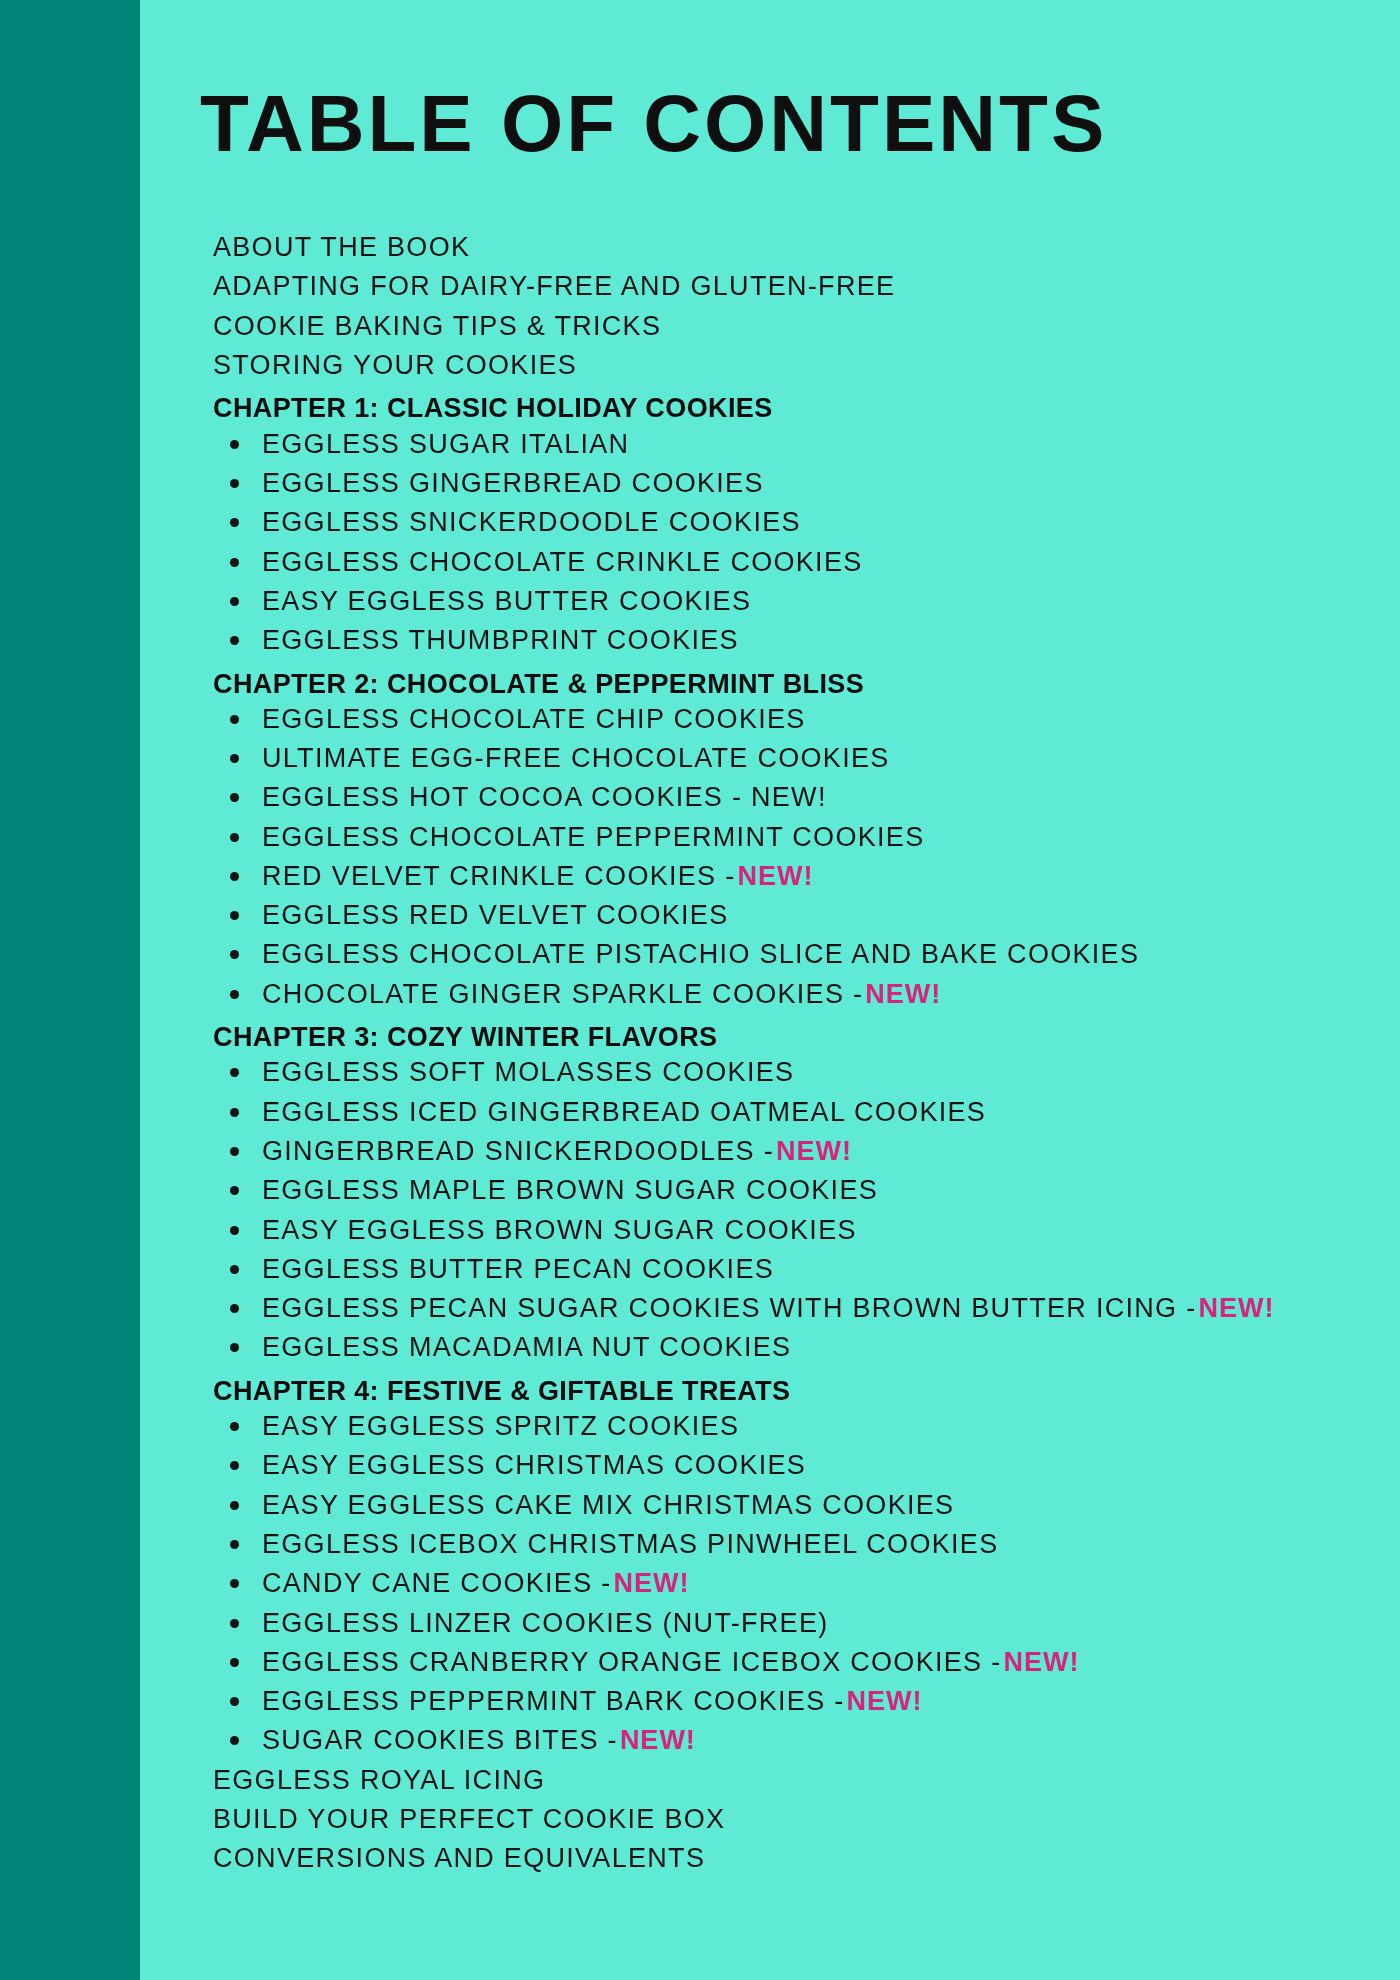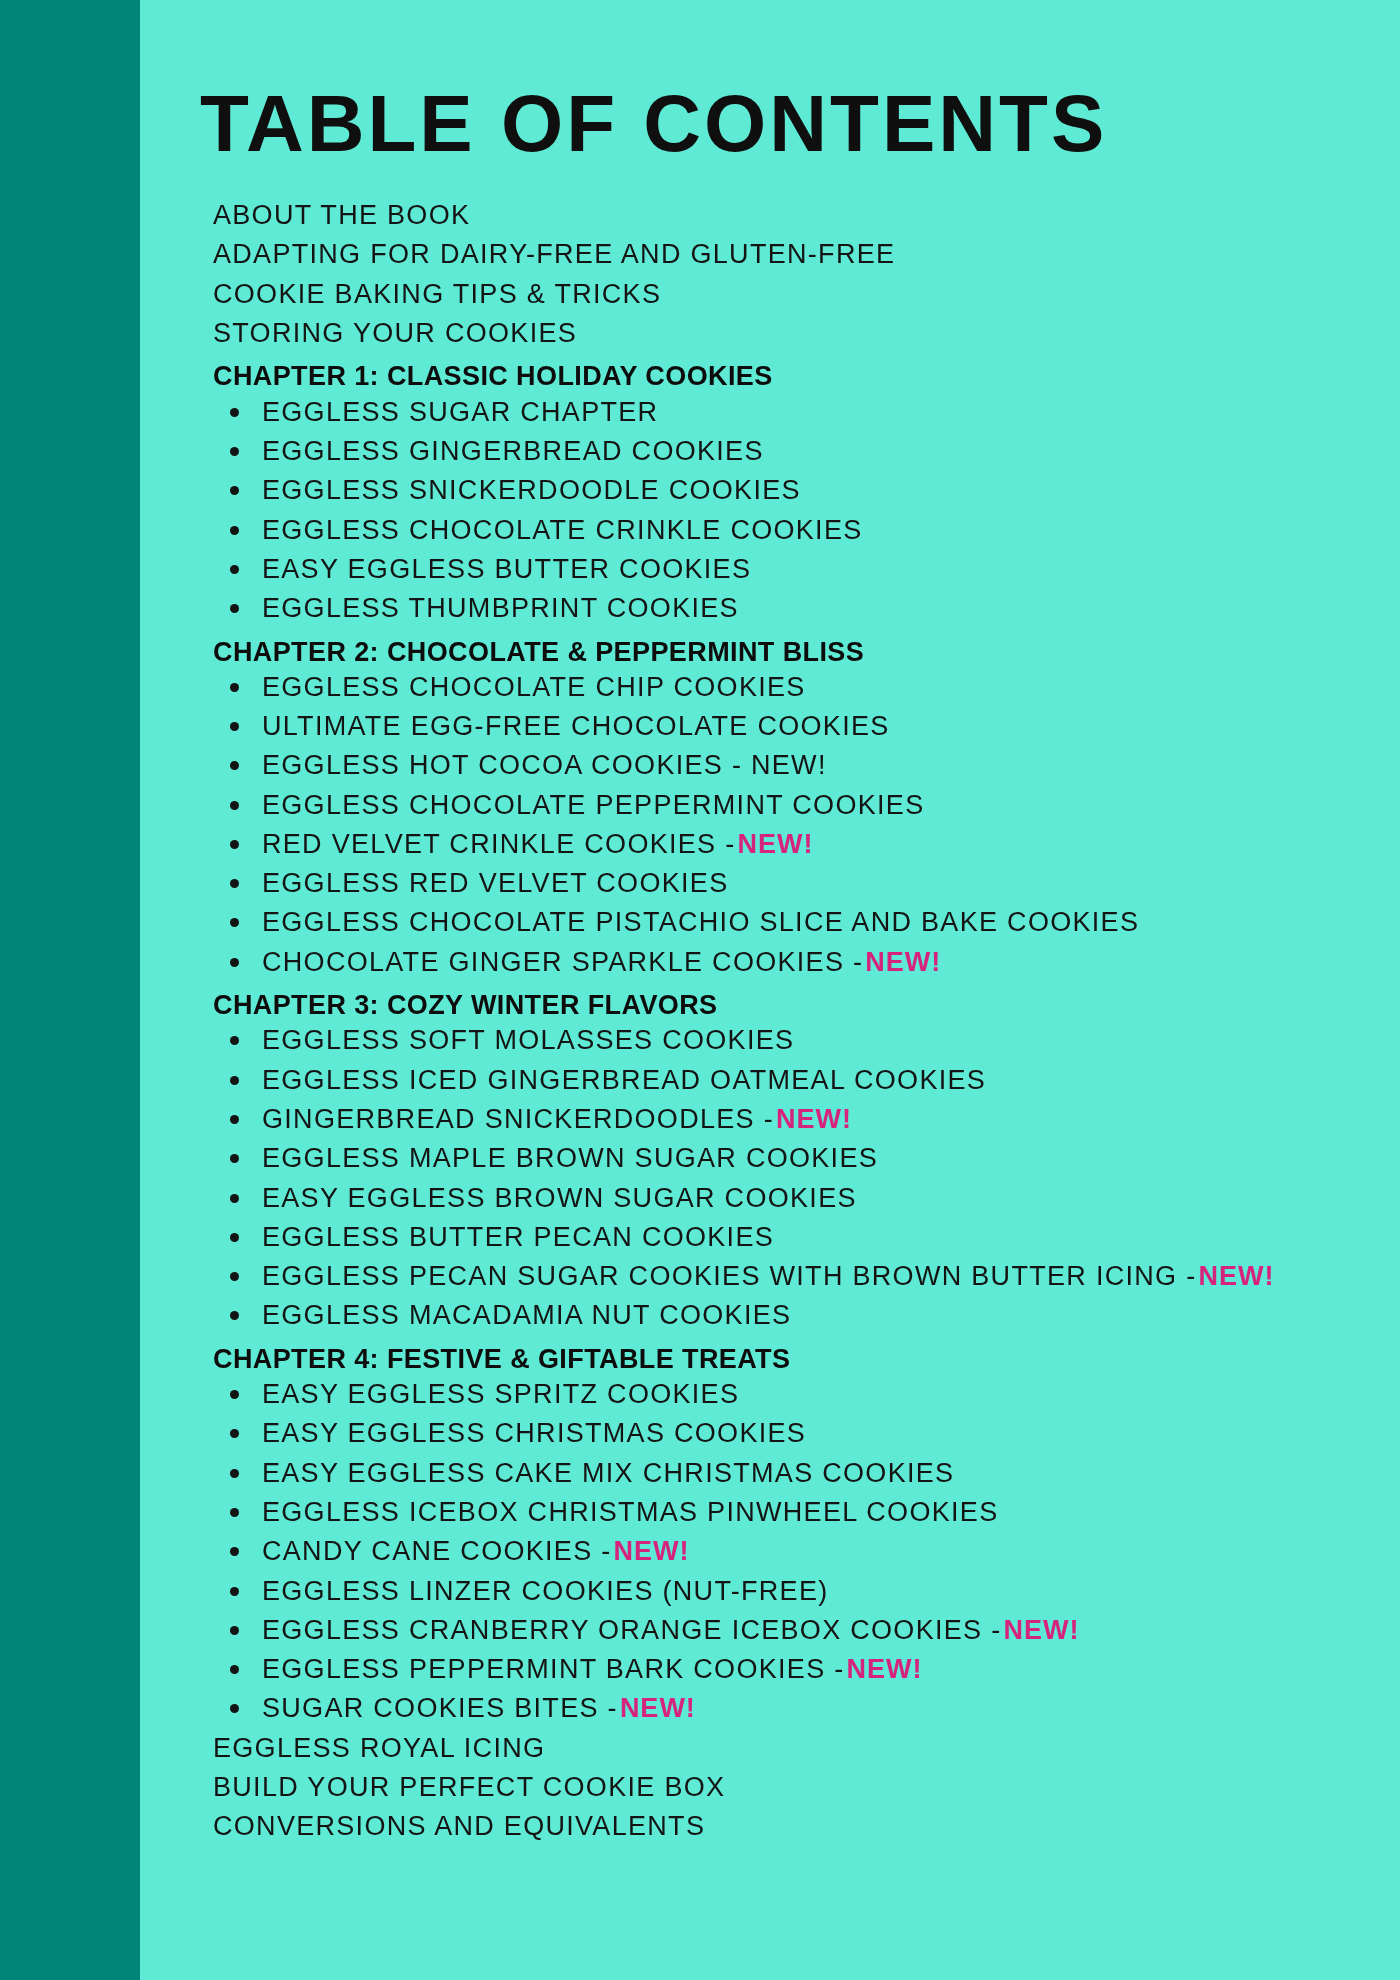--- a/index.html
+++ b/index.html
@@ -28,21 +28,21 @@
   .page-title {
     font-size: 80px;
     font-weight: 700;
     letter-spacing: 3px;
     color: #0f0f0f;
     margin-left: -13px;
     line-height: 1.0;
     white-space: nowrap;
   }
   .toc-list {
-    margin-top: 32px;
+    margin-top: 64px;
     font-size: 27px;
     letter-spacing: 1.3px;
   }
   .entry {
     height: 39.3px;
     display: flex;
     align-items: center;
     white-space: nowrap;
   }
   .entry.chapter {
@@ -85,21 +85,21 @@
           <span class="label">COOKIE BAKING TIPS &amp; TRICKS</span>
         </div>
         <div class="entry plain">
           <span class="label">STORING YOUR COOKIES</span>
         </div>
         <div class="entry chapter">
           <span class="label">CHAPTER 1: CLASSIC HOLIDAY COOKIES</span>
         </div>
         <div class="entry bullet">
           <span class="dot"></span>
-          <span class="label">EGGLESS SUGAR CHAPTER</span>
+          <span class="label">EGGLESS SUGAR ITALIAN</span>
         </div>
         <div class="entry bullet">
           <span class="dot"></span>
           <span class="label">EGGLESS GINGERBREAD COOKIES</span>
         </div>
         <div class="entry bullet">
           <span class="dot"></span>
           <span class="label">EGGLESS SNICKERDOODLE COOKIES</span>
         </div>
         <div class="entry bullet">

